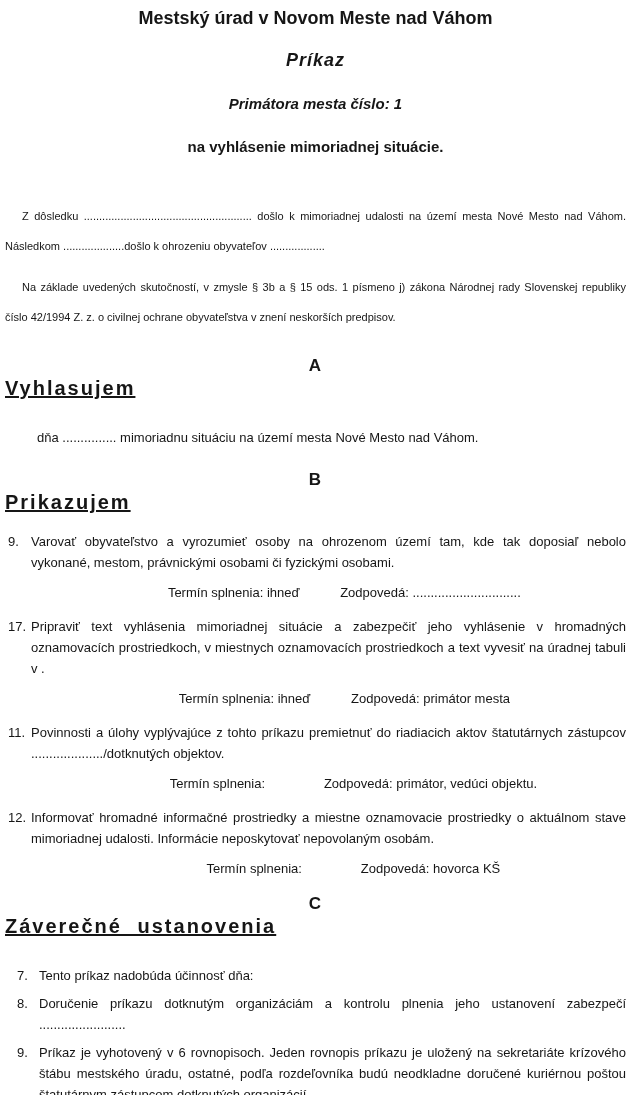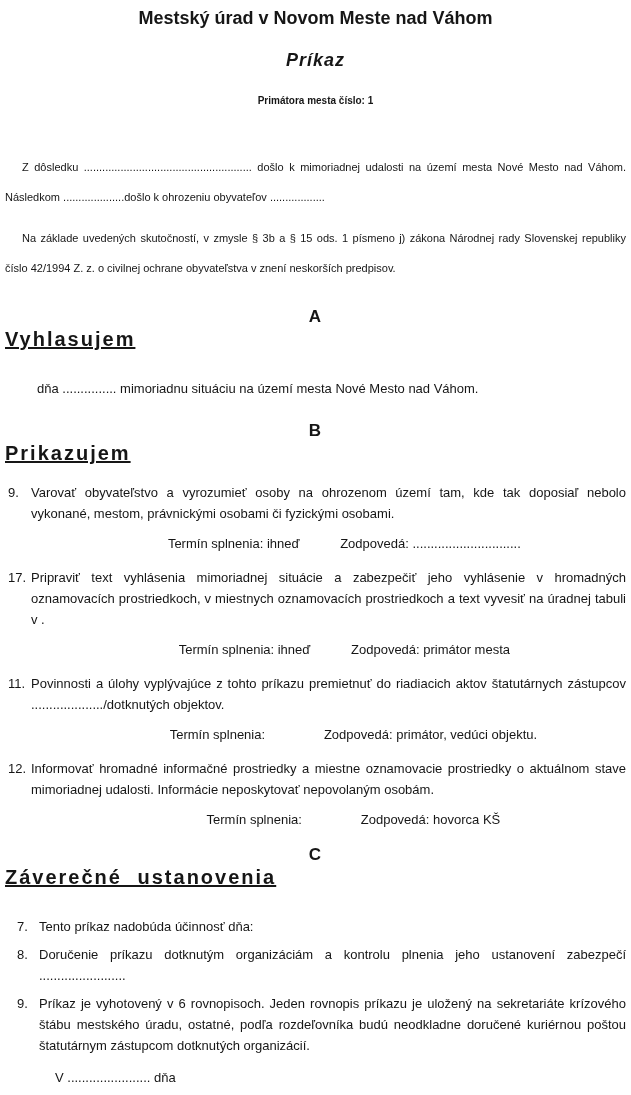--- a/index.html
+++ b/index.html
@@ -26,23 +26,24 @@
   .doc-sub1 {
     text-align: center;
     font-size: 18px;
     font-weight: bold;
     letter-spacing: 1px;
     margin-top: 21px;
     font-style: italic;
   }
   .doc-sub2 {
     text-align: center;
-    font-size: 10px;
+    font-size: 15px;
     font-weight: bold;
     margin-top: 24px;
+    font-style: italic;
   }
   .doc-sub3 {
     text-align: center;
     font-size: 15px;
     font-weight: bold;
     margin-top: 26px;
   }
   
   .intro {
     font-size: 11px;
@@ -121,20 +122,21 @@
   }
 </style>
 </head>
 <body>
 
 <div class="page">
 
   <div class="doc-title">Mestský úrad v Novom Meste nad Váhom</div>
   <div class="doc-sub1">Príkaz</div>
   <div class="doc-sub2">Primátora mesta číslo: 1</div>
+  <div class="doc-sub3">na vyhlásenie mimoriadnej situácie.</div>
 
   <p class="intro intro-1">Z dôsledku ....................................................... došlo k mimoriadnej udalosti na území mesta Nové Mesto nad Váhom.  Následkom ....................došlo k ohrozeniu obyvateľov ..................</p>
   <p class="intro intro-2">Na základe uvedených skutočností, v zmysle § 3b a § 15 ods. 1 písmeno j)  zákona Národnej rady Slovenskej republiky číslo 42/1994 Z. z. o civilnej ochrane obyvateľstva v znení neskorších predpisov.</p>
 
   <div class="sec-letter sec-a-letter">A</div>
   <div class="sec-title">Vyhlasujem</div>
   <p class="declaration">dňa ............... mimoriadnu situáciu na území mesta Nové Mesto nad Váhom.</p>
 
   <div class="sec-letter sec-b-letter">B</div>
   <div class="sec-title">Prikazujem</div>

